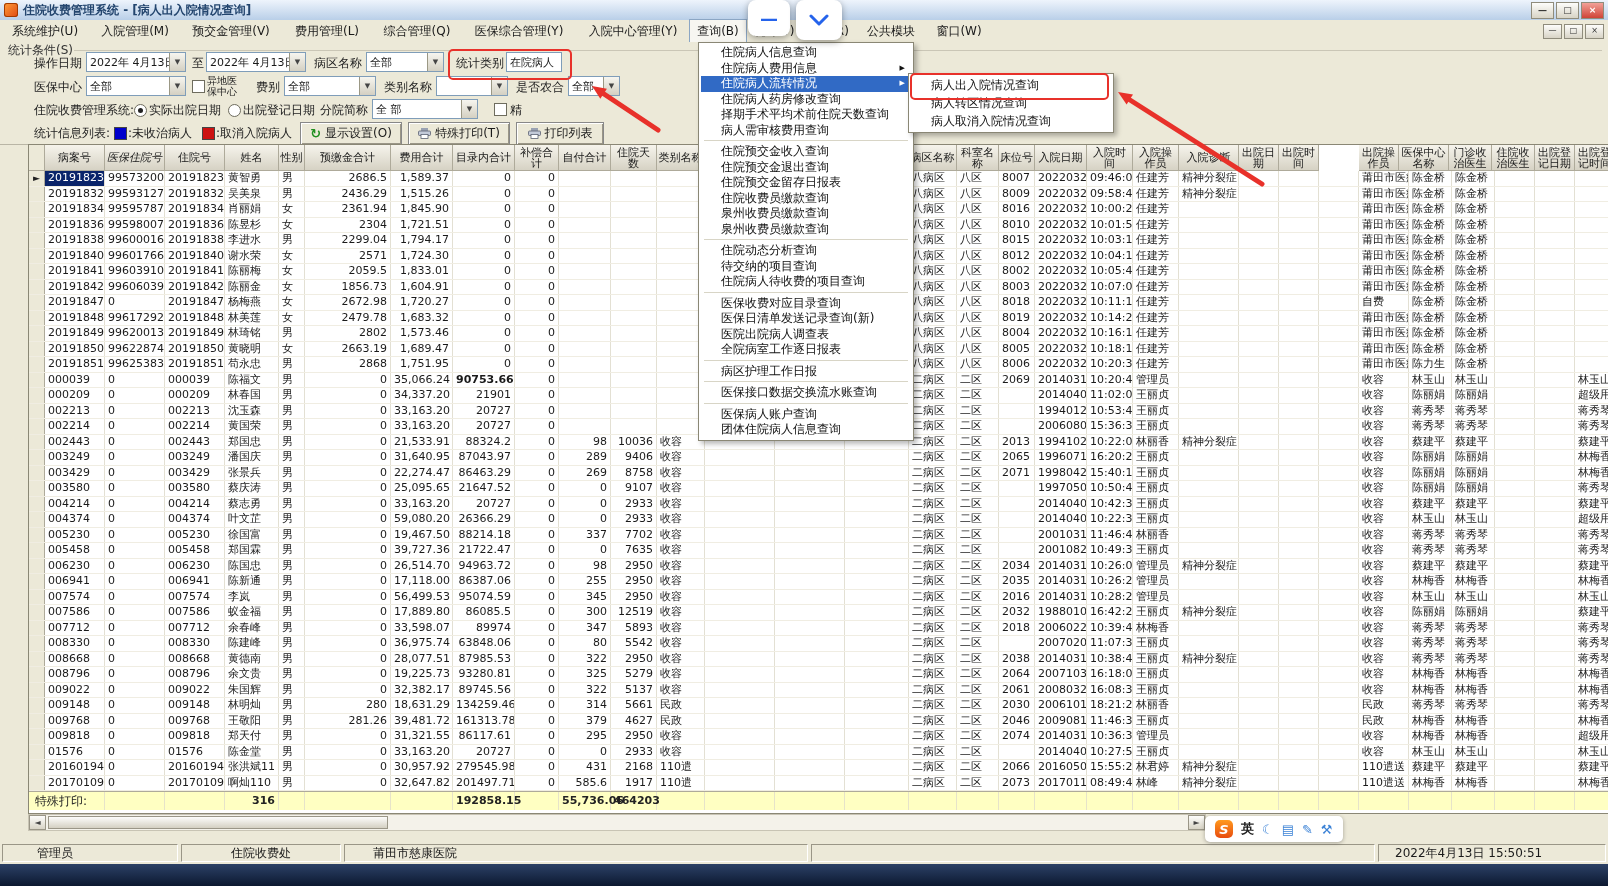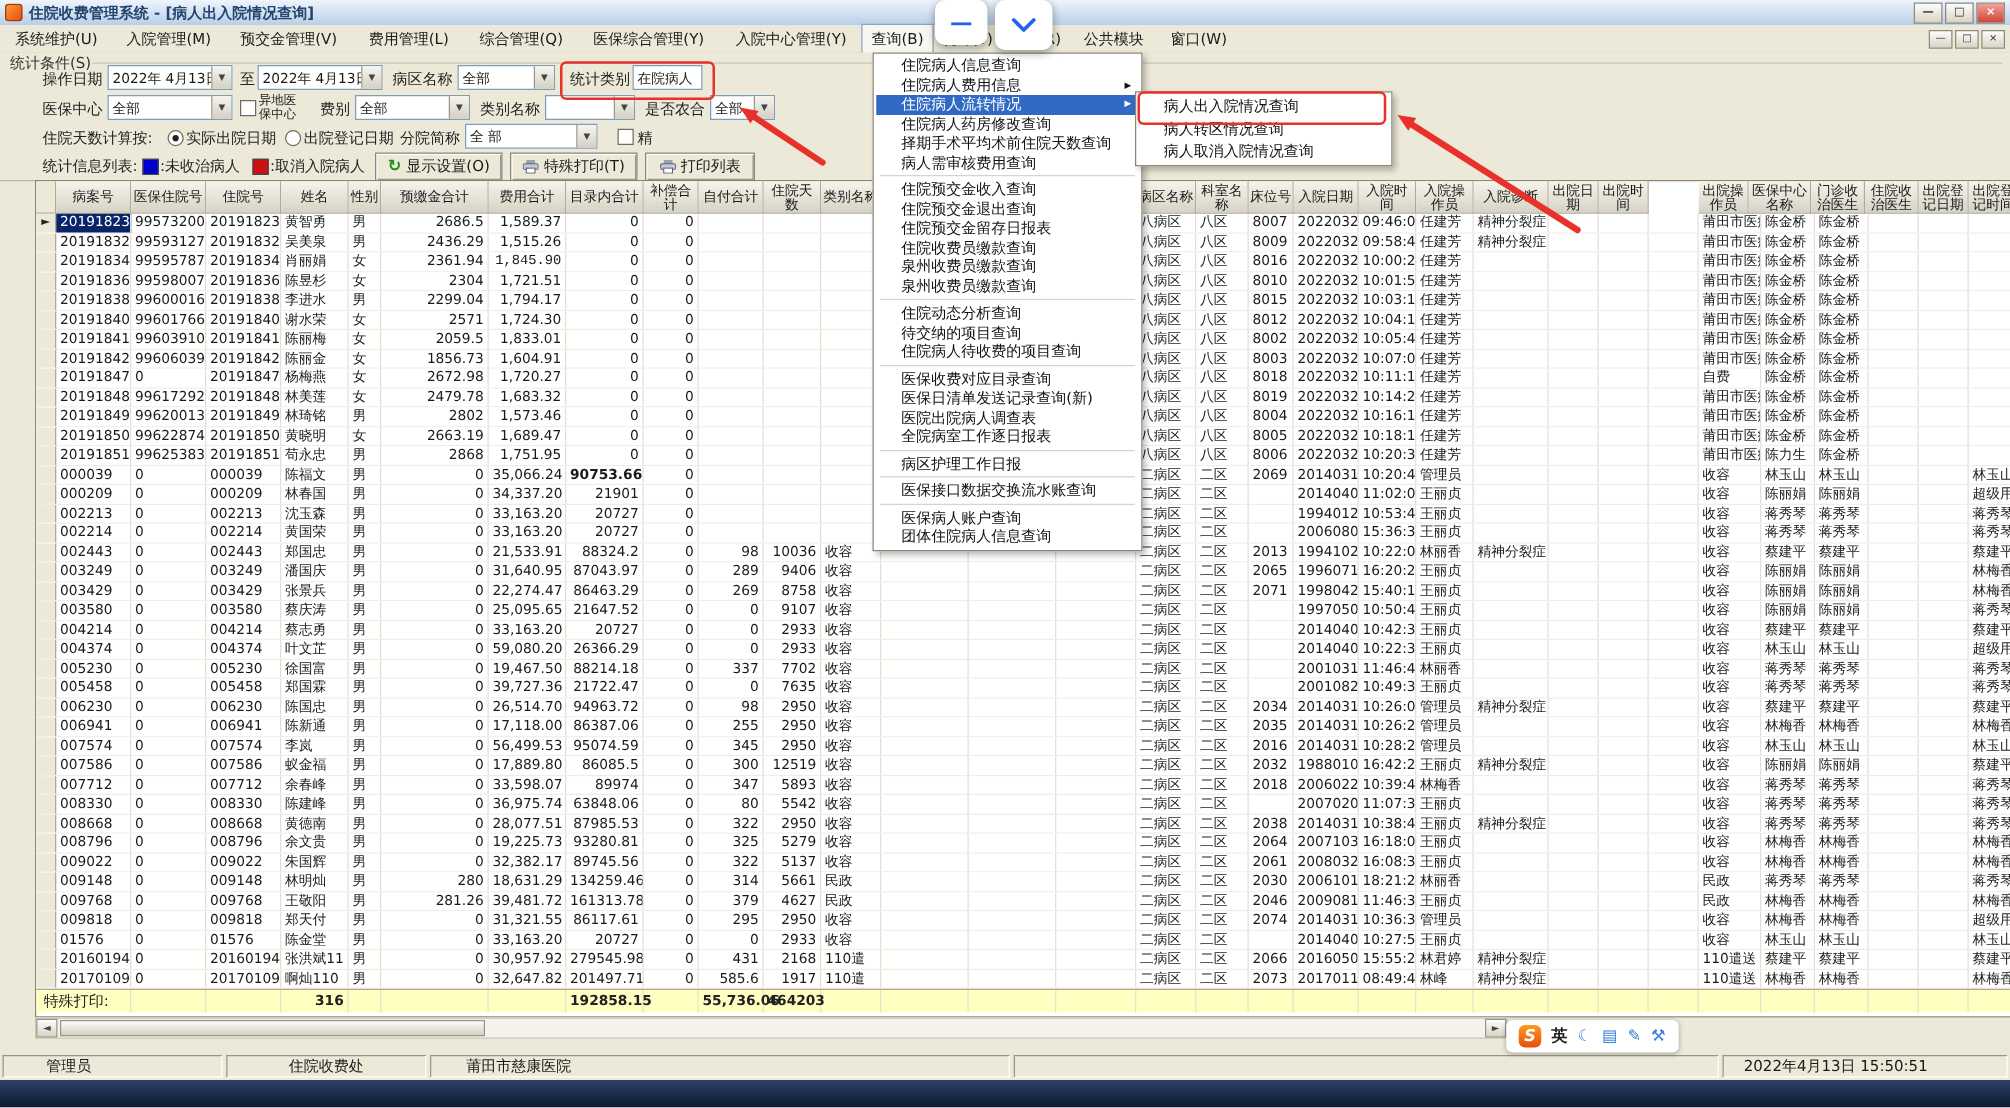--- a/index.html
+++ b/index.html
@@ -183,21 +183,21 @@
   <span class="combo" style="left:436px;top:34px;width:72px">
     <span class="val"></span>
     <span class="cbtn">▼</span>
   </span>
   <span class="lbl" style="left:516px;top:37px">是否农合</span>
   <span class="combo" style="left:568px;top:34px;width:52px">
     <span class="val">全部</span>
     <span class="cbtn">▼</span>
   </span>
 
-  <span class="lbl" style="left:34px;top:60px">住院天数计算按:</span>
+  <span class="lbl" style="left:34px;top:60px">住院收费管理系统:</span>
   <span class="radio on" style="left:134px;top:62px"></span>
   <span class="lbl" style="left:149px;top:60px">实际出院日期</span>
   <span class="radio" style="left:228px;top:62px"></span>
   <span class="lbl" style="left:243px;top:60px">出院登记日期</span>
   <span class="lbl" style="left:320px;top:60px">分院简称</span>
   <span class="combo" style="left:372px;top:57px;width:106px">
     <span class="val">全 部</span>
     <span class="cbtn">▼</span>
   </span>
   <span class="chk" style="left:494px;top:61px"></span>
@@ -227,21 +227,21 @@
       <rect x="3" y="6.5" width="7" height="4" fill="#fff" stroke="#5a6172" stroke-width="0.8"></rect>
     </svg>
     <span>打印列表</span>
   </span>
 </div>
 
 <div class="grid">
   <div class="ghead">
       <div class="hcell gutter" style="width: 16px; flex: 0 0 16px;"></div>
       <div class="hcell" style="width: 60px; flex: 0 0 60px;">病案号</div>
-      <div class="hcell" style="width: 60px; flex: 0 0 60px;">医保住院号</div>
+      <div class="hcell" style="width: 60px; flex: 0 0 60px; font-style: italic;">医保住院号</div>
       <div class="hcell" style="width: 60px; flex: 0 0 60px;">住院号</div>
       <div class="hcell" style="width: 54px; flex: 0 0 54px;">姓名</div>
       <div class="hcell" style="width: 26px; flex: 0 0 26px;">性别</div>
       <div class="hcell" style="width: 86px; flex: 0 0 86px;">预缴金合计</div>
       <div class="hcell" style="width: 62px; flex: 0 0 62px;">费用合计</div>
       <div class="hcell" style="width: 62px; flex: 0 0 62px;">目录内合计</div>
       <div class="hcell" style="width: 44px; flex: 0 0 44px;">补偿合计</div>
       <div class="hcell" style="width: 52px; flex: 0 0 52px;">自付合计</div>
       <div class="hcell" style="width: 46px; flex: 0 0 46px;">住院天数</div>
       <div class="hcell" style="width: 48px; flex: 0 0 48px;">类别名称</div>
@@ -335,21 +335,21 @@
         <div class="tcell" style="width: 40px; flex: 0 0 40px;"></div>
       </div>
       <div class="trow">
         <div class="tcell gutter" style="width: 16px; flex: 0 0 16px;"></div>
         <div class="tcell" style="width: 60px; flex: 0 0 60px;">20191834</div>
         <div class="tcell" style="width: 60px; flex: 0 0 60px;">99595787</div>
         <div class="tcell" style="width: 60px; flex: 0 0 60px;">20191834</div>
         <div class="tcell" style="width: 54px; flex: 0 0 54px;">肖丽娟</div>
         <div class="tcell" style="width: 26px; flex: 0 0 26px;">女</div>
         <div class="tcell num" style="width: 86px; flex: 0 0 86px;">2361.94</div>
-        <div class="tcell num" style="width: 62px; flex: 0 0 62px; font-family: Liberation Mono, monospace;">1,845.90</div>
+        <div class="tcell num" style="width: 62px; flex: 0 0 62px;">1,845.90</div>
         <div class="tcell num" style="width: 62px; flex: 0 0 62px;">0</div>
         <div class="tcell num" style="width: 44px; flex: 0 0 44px;">0</div>
         <div class="tcell num" style="width: 52px; flex: 0 0 52px;"></div>
         <div class="tcell num" style="width: 46px; flex: 0 0 46px;"></div>
         <div class="tcell" style="width: 48px; flex: 0 0 48px;"></div>
         <div class="tcell" style="width: 70px; flex: 0 0 70px;"></div>
         <div class="tcell" style="width: 70px; flex: 0 0 70px;"></div>
         <div class="tcell" style="width: 64px; flex: 0 0 64px;"></div>
         <div class="tcell" style="width: 48px; flex: 0 0 48px;">八病区</div>
         <div class="tcell" style="width: 42px; flex: 0 0 42px;">八区</div>

